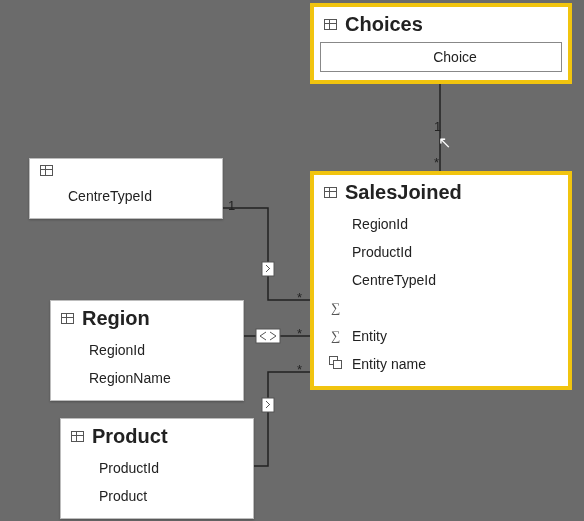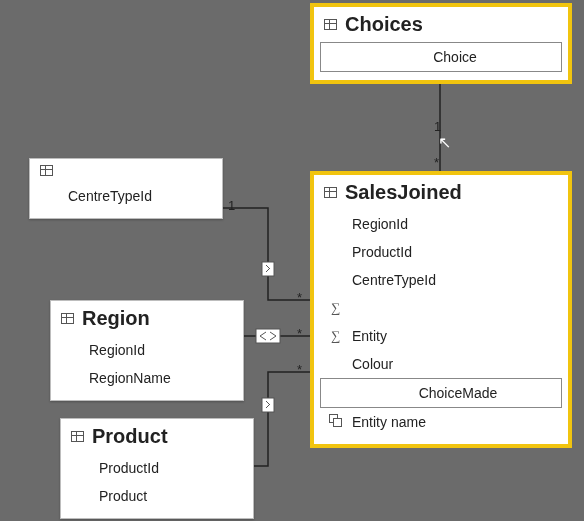--- a/index.html
+++ b/index.html
@@ -130,27 +130,19 @@
           <span>CentreTypeId</span>
         </div>
       <div class="field">
           <span class="prefix ico-sigma">∑</span>
         </div>
       <div class="field">
           <span class="prefix ico-sigma">∑</span>
           <span>Entity</span>
         </div>
       <div class="field">
-          <span class="prefix"></span>
-          <span>Colour</span>
-        </div>
-      <div class="field boxed">
-          <span class="prefix"></span>
-          <span>ChoiceMade</span>
-        </div>
-      <div class="field">
           <span class="prefix"><span class="ico-hier"></span></span>
           <span>Entity name</span>
         </div>
     </div>
   </div>
 
 </div>
 
 </body></html>

